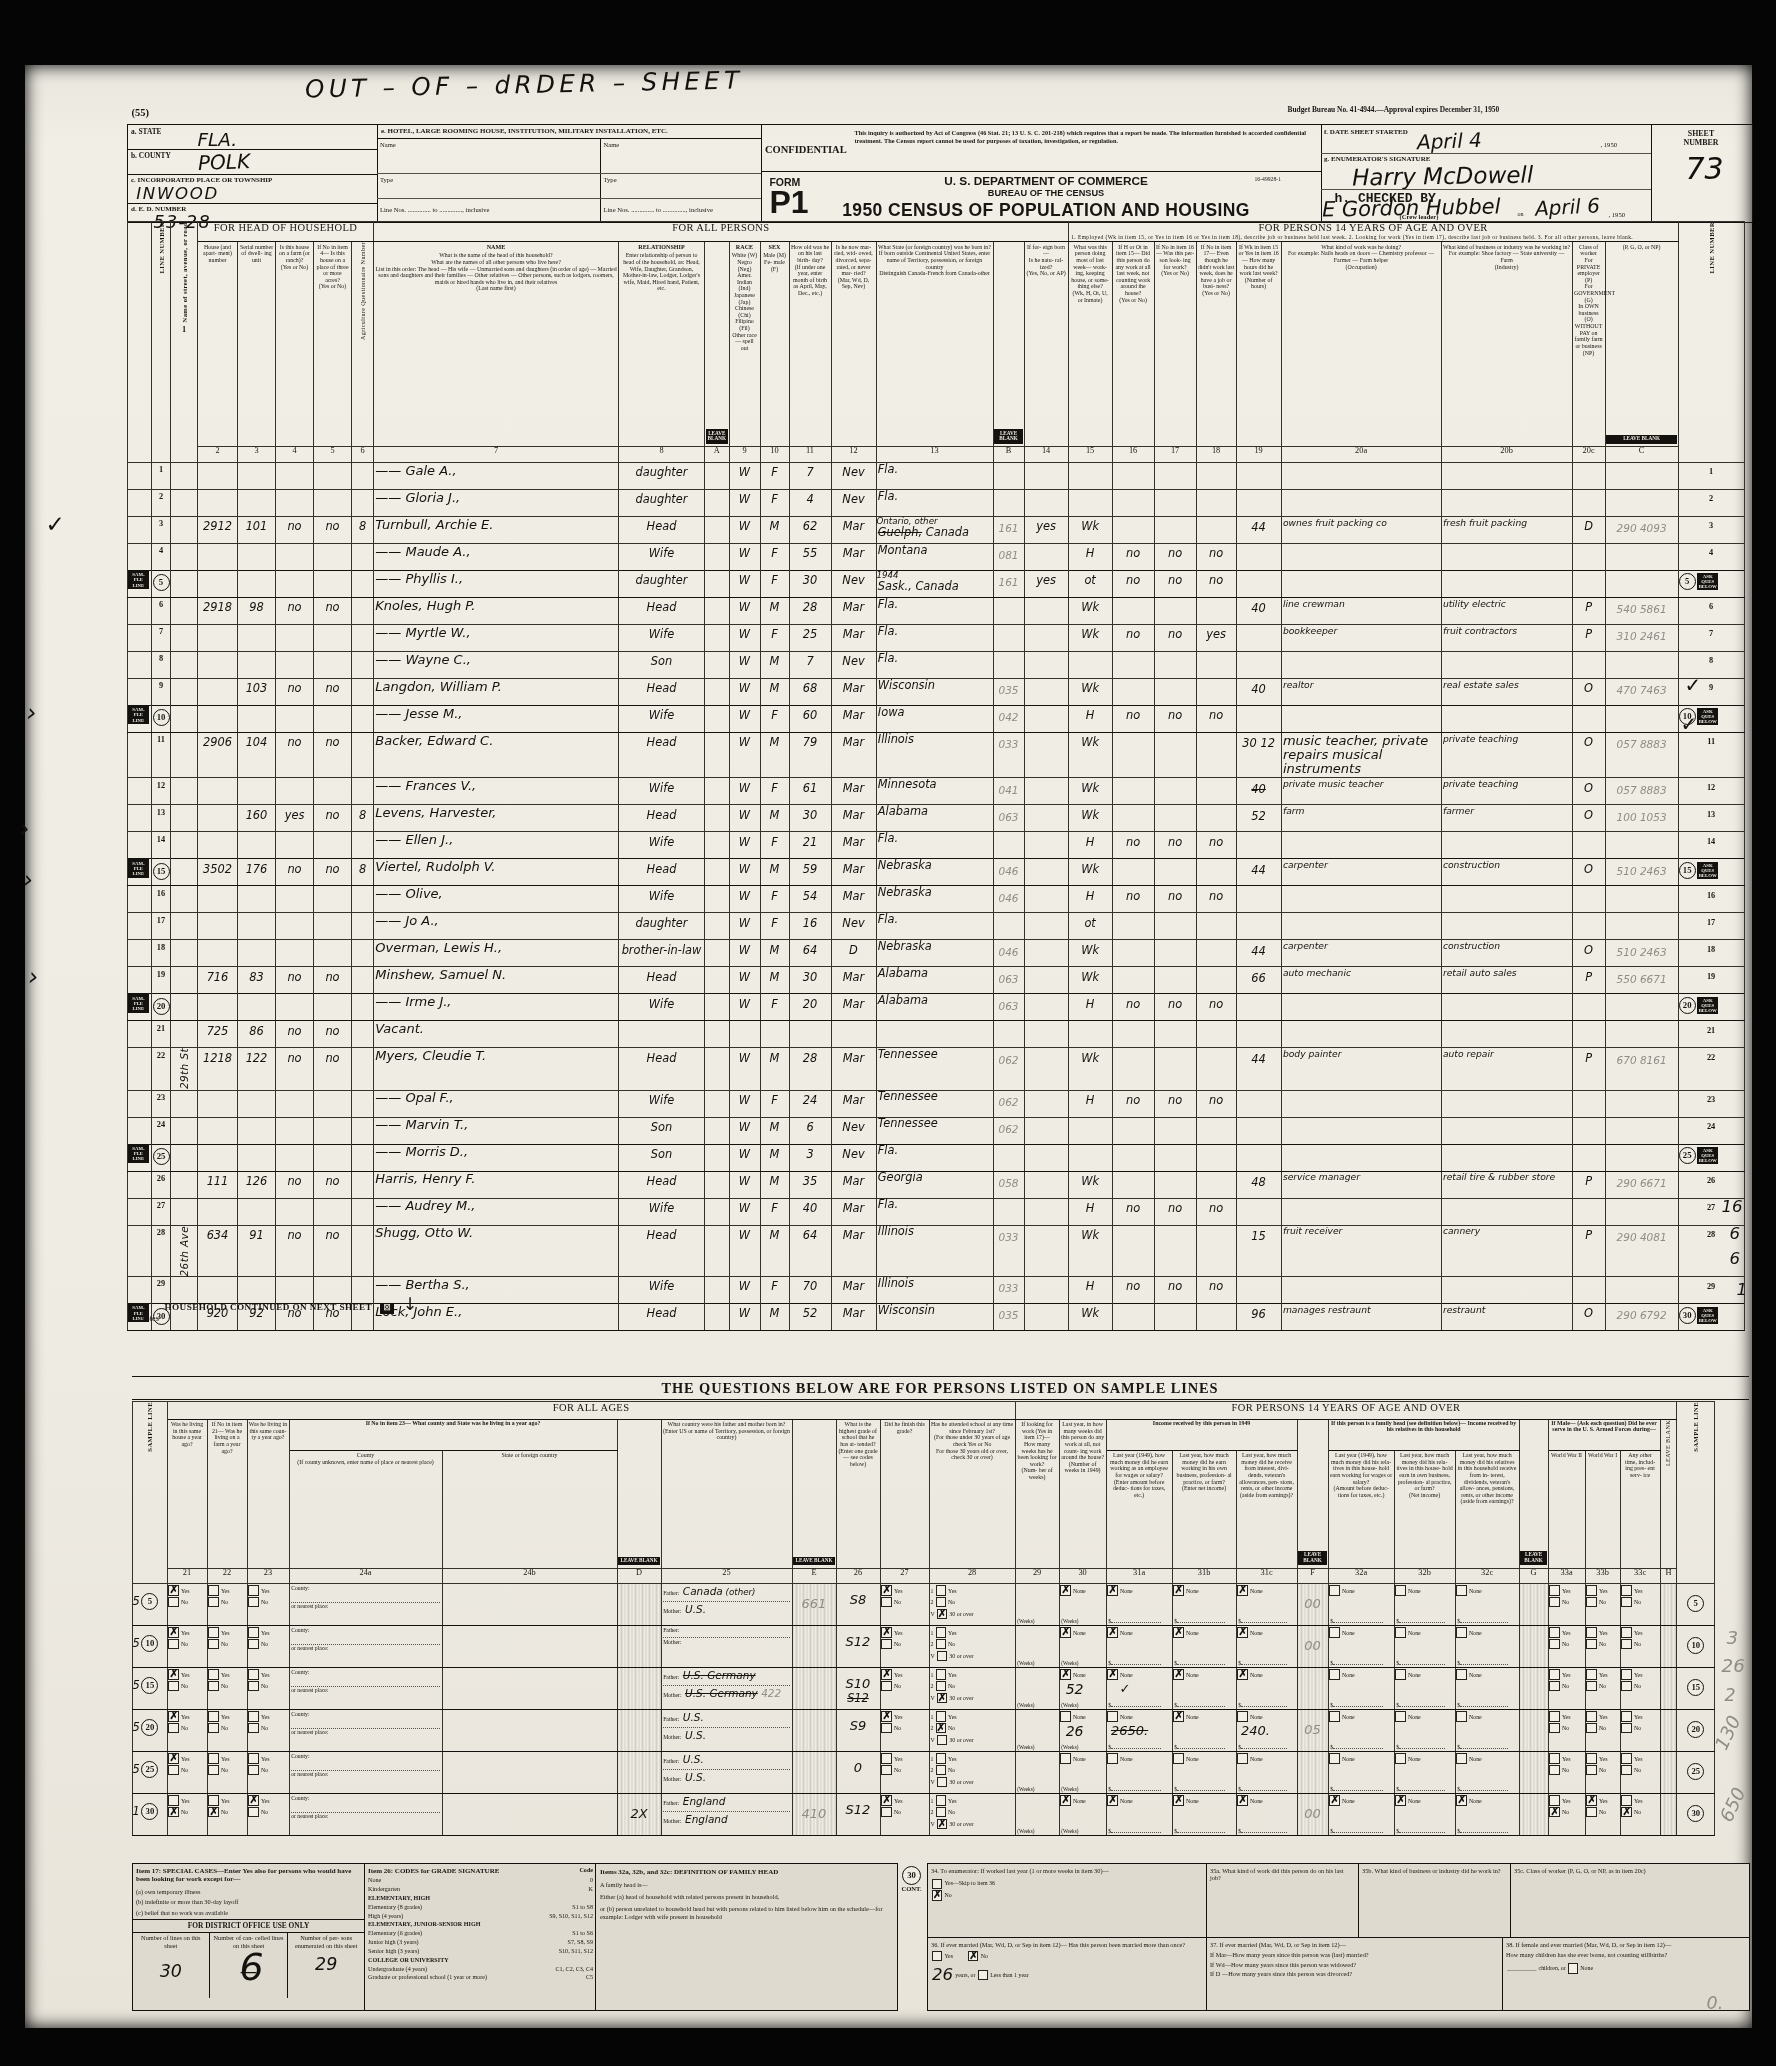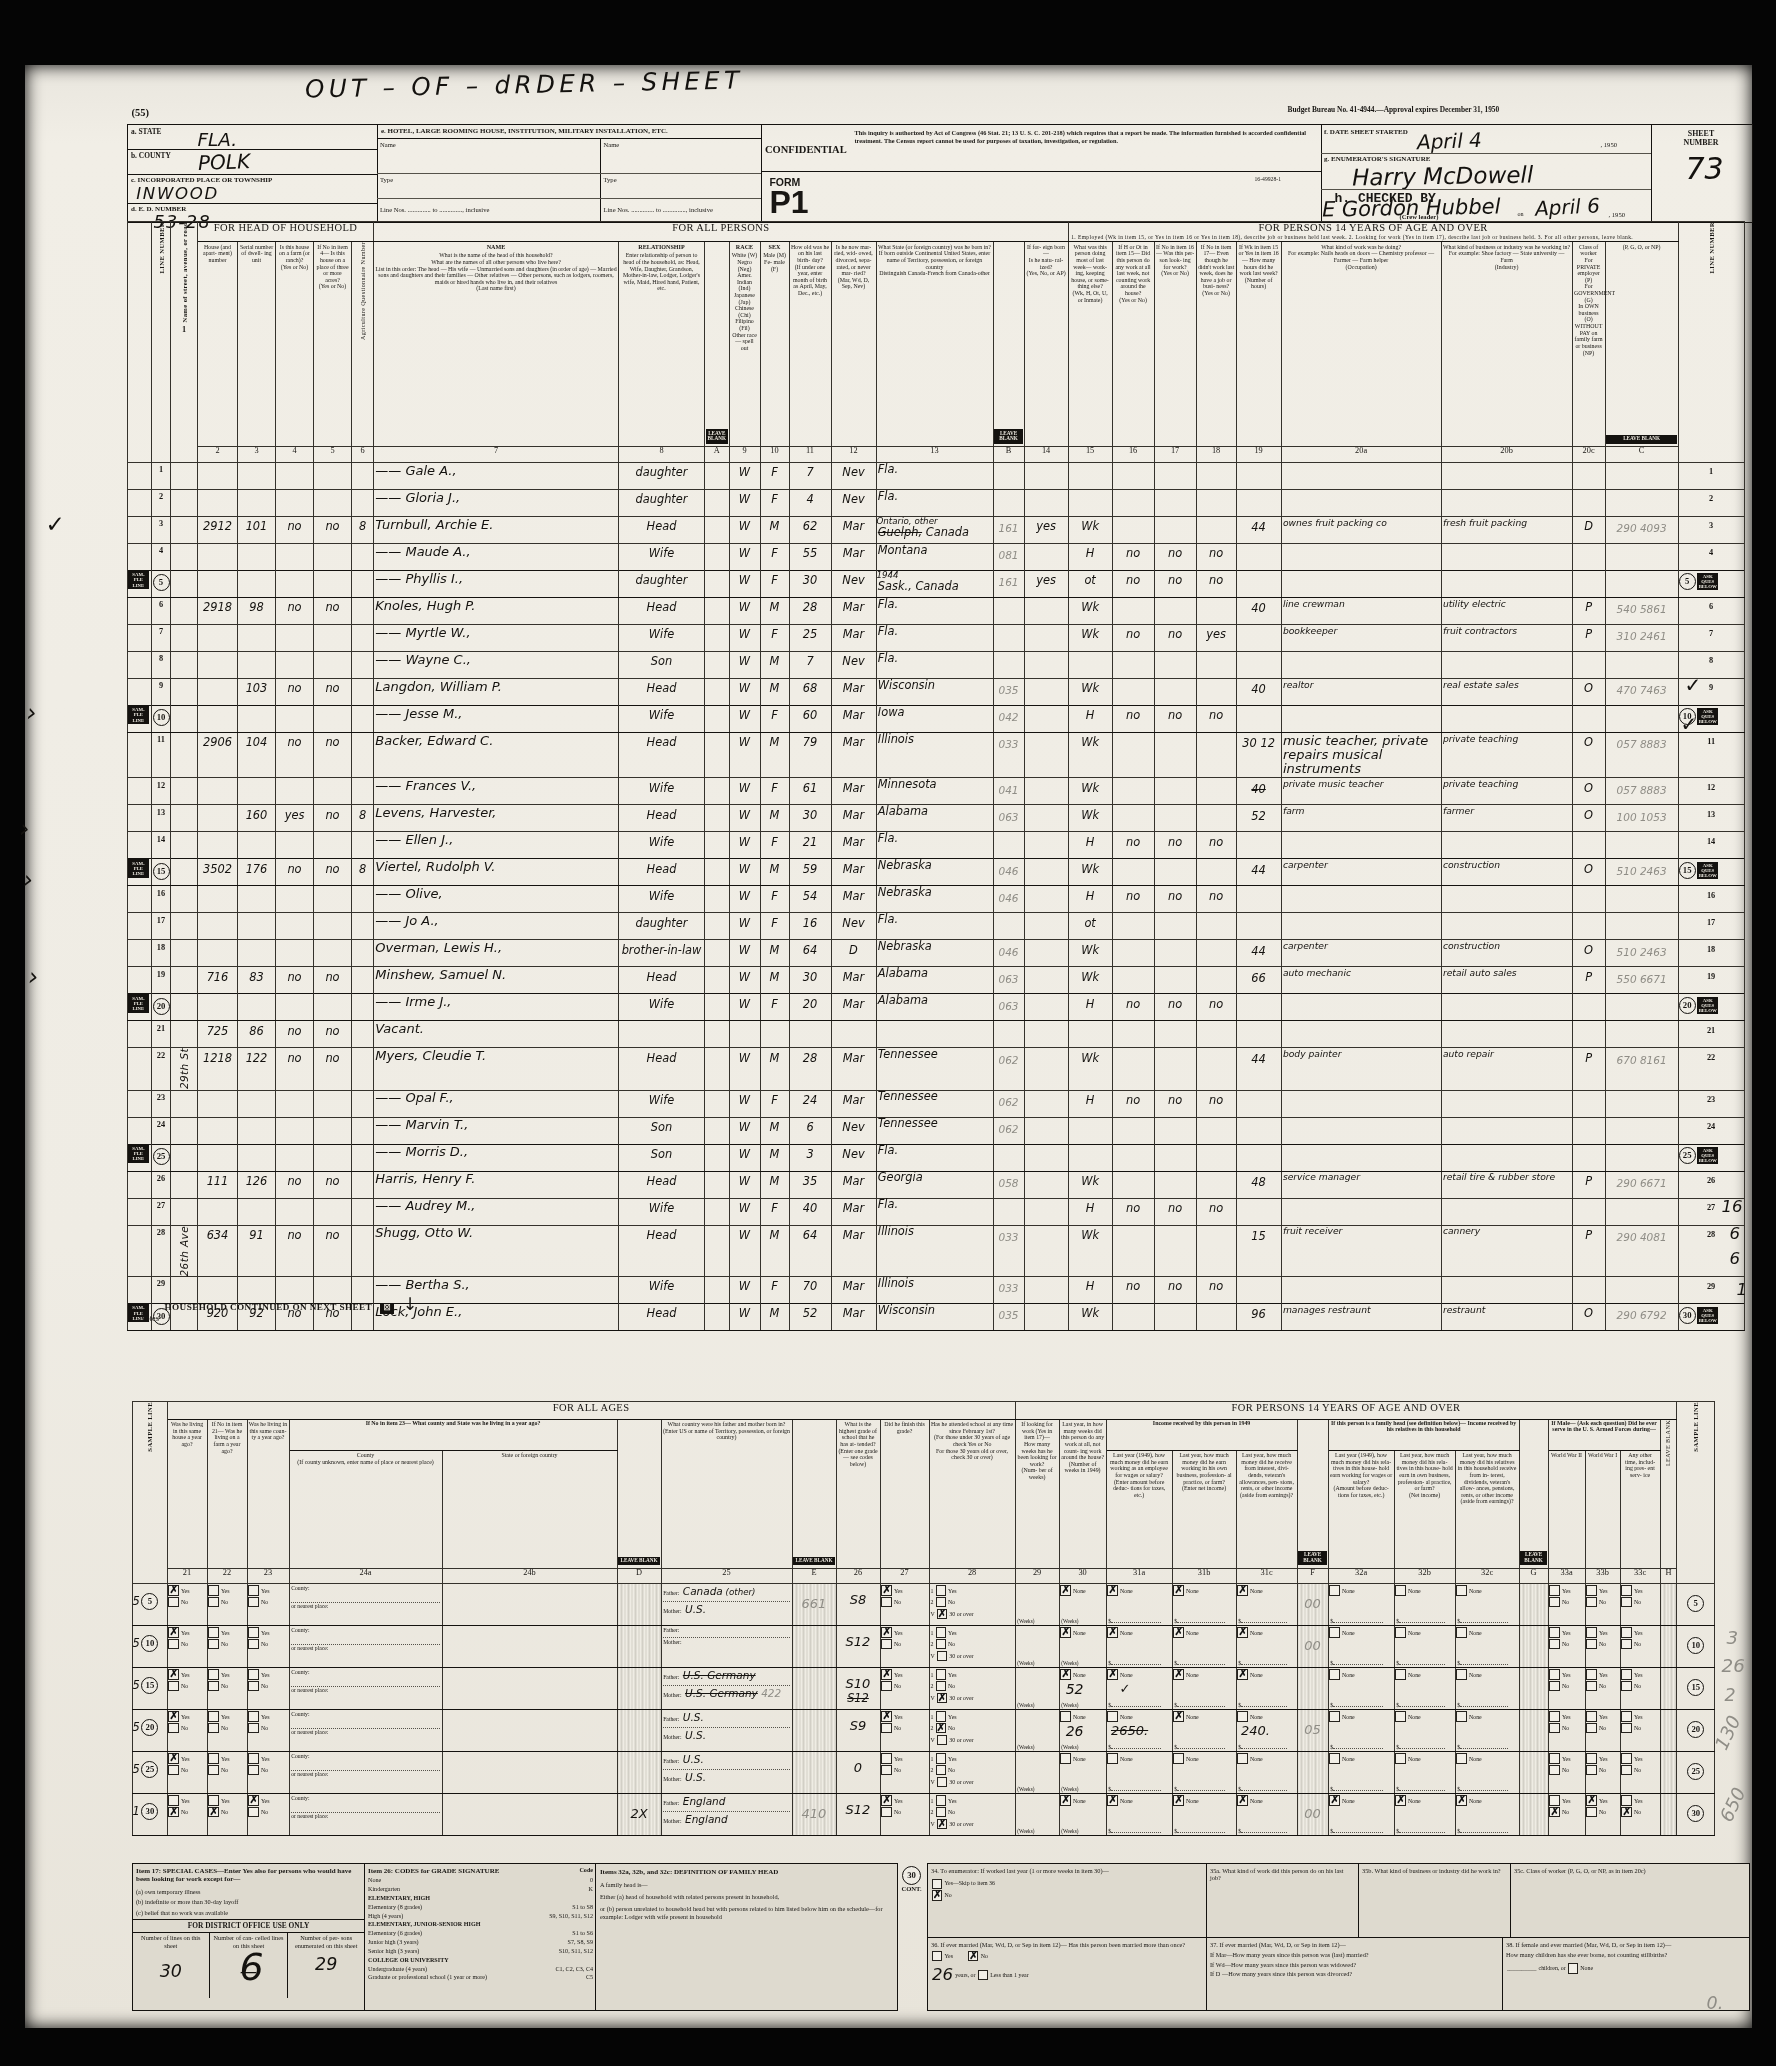--- a/index.html
+++ b/index.html
@@ -97,20 +97,25 @@
         <span>to</span> ..............<span>, inclusive</span>
       </div>
     </div>
 
     <div class="abs" style="left:634px;top:0;width:559px;height:100%;border-right:1.3px solid #14120f;">
       <div class="abs serifb" style="left:3.5px;top:19px;font-size:10.5px;">CONFIDENTIAL</div>
       <div class="abs" style="left:93px;top:4.4px;width:459px;font-size:6.3px;line-height:1.2;font-weight:bold;">This inquiry is authorized by Act of Congress (46 Stat. 21; 13 U. S. C. 201-218) which requires that a report be made. The information furnished is accorded confidential treatment.  The Census report cannot be used for purposes of taxation, investigation, or regulation.</div>
       <div class="abs" style="left:0;top:46px;width:100%;border-top:0.9px solid #14120f;"></div>
       <div class="abs serifb" style="left:7.9px;top:51px;font-size:10.5px;font-family:'Liberation Sans',sans-serif;">FORM</div>
       <div class="abs" style="left:7.9px;top:61px;font-size:32px;font-weight:bold;font-family:'Liberation Sans',sans-serif;line-height:1;">P1</div>
+      <div class="abs" style="left:79px;top:49px;width:411px;text-align:center;">
+        <div style="font-size:11.8px;font-weight:bold;font-family:'Liberation Sans',sans-serif;">U. S. DEPARTMENT OF COMMERCE</div>
+        <div style="font-size:9.2px;font-weight:bold;font-family:'Liberation Sans',sans-serif;">BUREAU OF THE CENSUS</div>
+        <div style="font-size:17.5px;font-weight:bold;font-family:'Liberation Sans',sans-serif;margin-top:1.7px;letter-spacing:0.4px;">1950 CENSUS OF POPULATION AND HOUSING</div>
+      </div>
       <div class="abs" style="left:493px;top:51px;font-size:5.7px;">16-49928-1</div>
     </div>
 
     <div class="abs" style="left:1193px;top:0;width:330px;height:100%;border-right:1.3px solid #14120f;">
       <div class="abs serifb" style="left:3.5px;top:2.6px;font-size:7px;">f. DATE SHEET STARTED</div>
       <div class="abs hw" style="left:96px;top:4.4px;font-size:20px;transform:rotate(-2deg);">April 4</div>
       <div class="abs" style="left:280px;top:15.7px;font-size:6.6px;">, 1950</div>
       <div class="abs" style="left:0;top:28px;width:100%;border-top:0.4px solid #55524a;"></div>
       <div class="abs serifb" style="left:3.5px;top:30px;font-size:7px;">g. ENUMERATOR'S SIGNATURE</div>
       <div class="abs hw" style="left:31px;top:38px;font-size:23px;transform:rotate(-1deg);white-space:nowrap;">Harry McDowell</div>
@@ -2271,20 +2276,23 @@
       </table>
     </div>
 
   <div class="abs" style="left:140px;top:1229px;">
     <span class="serifb" style="font-size:9.2px;letter-spacing:0.4px;">HOUSEHOLD CONTINUED ON NEXT SHEET</span>
     <span class="lbbox" style="font-size:7.9px;padding:0.9px 3.5px;margin-left:6.1px;">☒</span>
     <span class="hw" style="font-size:17.5px;margin-left:7px;">↓</span>
   </div>
   <div class="abs" style="left:115px;top:1249px;font-size:8.3px;">Notes</div>
 
+  <div class="abs hrule" style="left:107px;top:1311px;width:1617px;border-bottom:1.3px solid #14120f;height:22px;text-align:center;">
+    <span class="serifb" style="font-size:14.4px;letter-spacing:0.9px;line-height:22px;">THE QUESTIONS BELOW ARE FOR PERSONS LISTED ON SAMPLE LINES</span>
+  </div>
 
   <div class="abs" style="left:107px;top:1336px;" id="sample-table-mount">
       <table class="gridtable" style="width: 1580px;">
         <colgroup>
           <col style="width: 35px;">
           <col style="width: 40px;">
           <col style="width: 40px;">
           <col style="width: 42px;">
           <col style="width: 153px;">
           <col style="width: 175px;">

